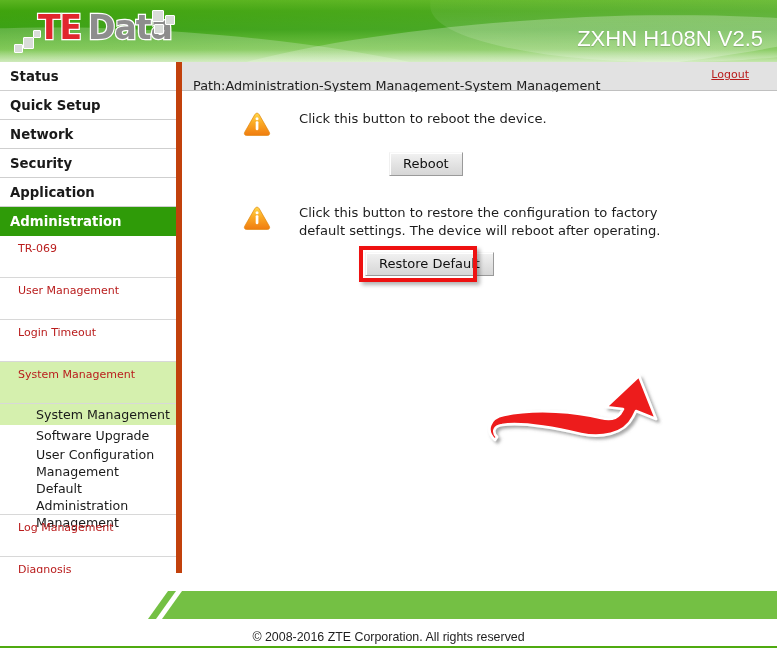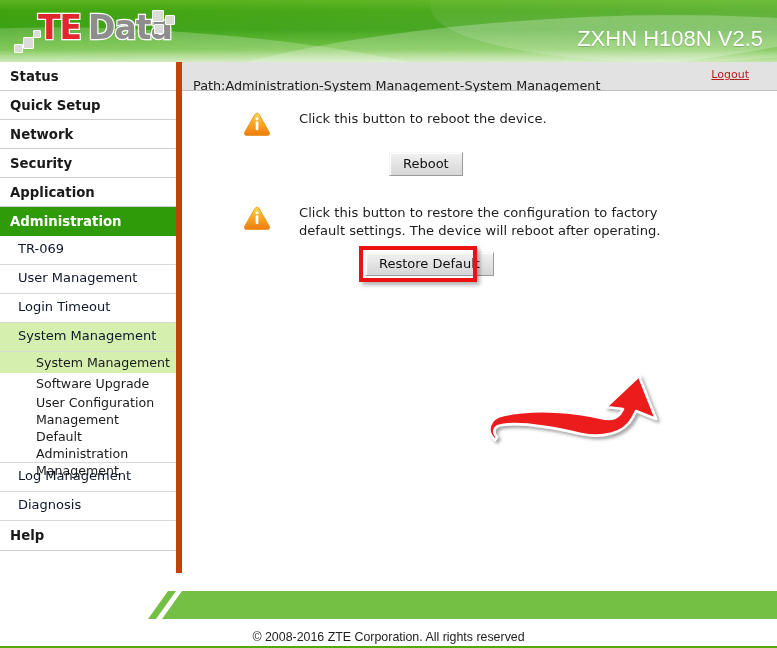--- a/index.html
+++ b/index.html
@@ -88,23 +88,23 @@
     height: 29px; line-height: 29px;
     padding-left: 10px;
     font-size: 13.3px; font-weight: bold; color: #1a1a1a;
     border-bottom: 1px solid #cfcfcf;
     background: #ffffff; cursor: pointer;
   }
   .nav-top.active {
     background: #2f9b08; color: #ffffff; border-bottom: 1px solid #2f9b08;
   }
   .nav-sub {
-    height: 29px; line-height: 26px;
+    height: 42px; line-height: 26px;
     padding-left: 18px;
-    font-size: 13px; color: #0f172a;
+    font-size: 11px; color: #b91c1c;
     border-bottom: 1px solid #d8d8d8;
     background: #ffffff; cursor: pointer;
   }
   .nav-sub.sel { background: #d5f0ae; }
   .nav-leaf {
     padding-left: 36px; padding-right: 4px;
     font-size: 12.6px; color: #1a1a1a;
     line-height: 17px; cursor: pointer;
     border-bottom: none; background: #ffffff;
   }

